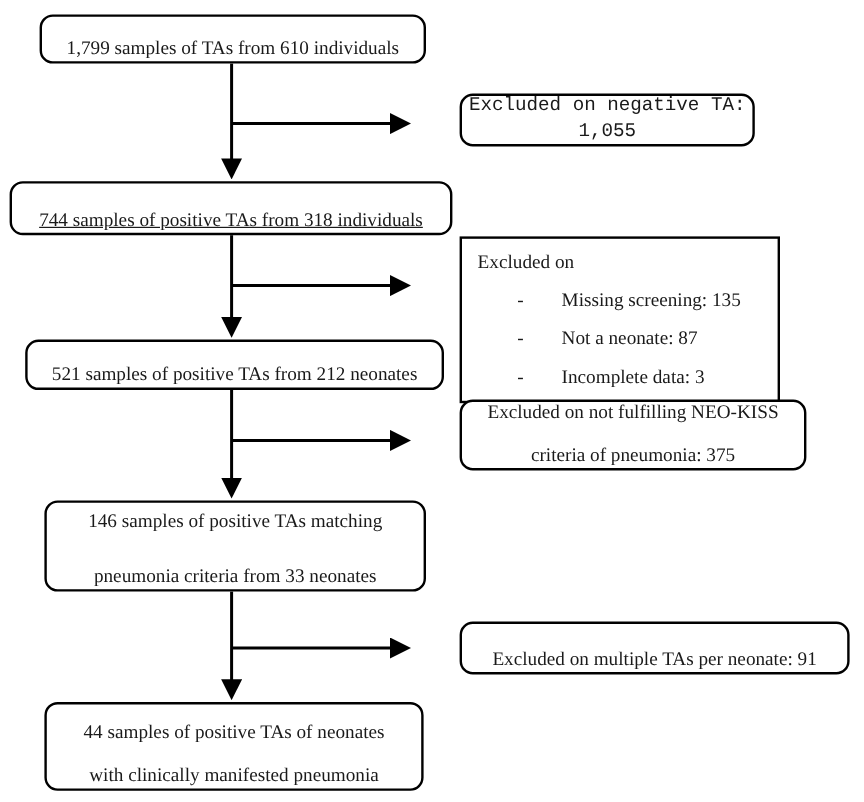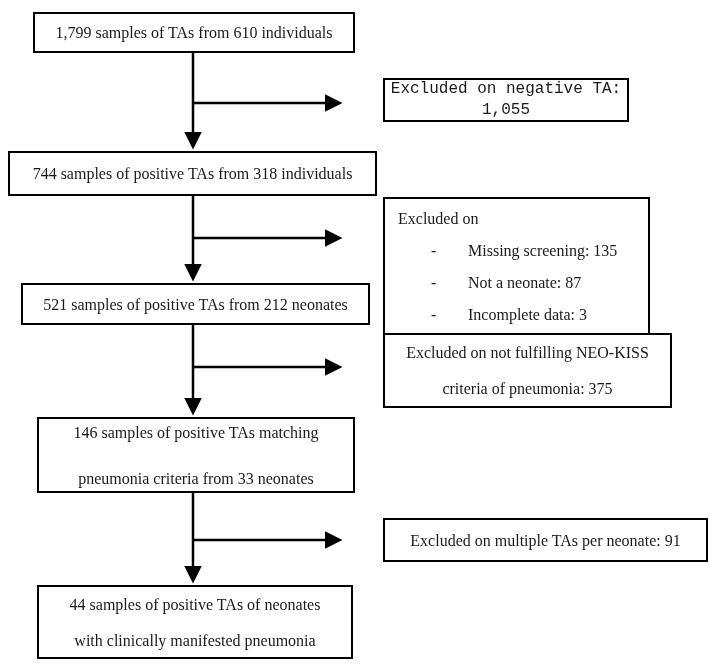--- a/index.html
+++ b/index.html
@@ -28,23 +28,24 @@
     box-sizing: border-box;
     border: 2px solid #000000;
     background: #ffffff;
     font-size: 16px;
     line-height: 21px;
   }
   .box.center {
     display: flex;
     flex-direction: column;
     align-items: center;
-    justify-content: center;
+    justify-content: flex-end;
     text-align: center;
     row-gap: 15px;
+    border-radius: 11px;
   }
   .excl-list {
     padding: 9px 6px 6px 13px;
     margin-top: 30px;
   }
   .excl-item {
     display: flex;
     margin-top: 11px;
     margin-left: 33px;
   }
@@ -71,21 +72,21 @@
     <line x1="193" y1="325" x2="193" y2="412" stroke-width="2.5" marker-end="url(#arrow)" stroke="#000000"></line>
     <line x1="193" y1="367" x2="339" y2="367" stroke-width="2.5" marker-end="url(#arrow)" stroke="#000000"></line>
     <line x1="193" y1="493" x2="193" y2="580" stroke-width="2.5" marker-end="url(#arrow)" stroke="#000000"></line>
     <line x1="193" y1="540" x2="339" y2="540" stroke-width="2.5" marker-end="url(#arrow)" stroke="#000000"></line>
   </svg>
 
   <div class="box center" style="left:33px; top:12px; width:322px; height:41px;">
     <div>1,799 samples of TAs from 610 individuals</div>
   </div>
 
-  <div class="box center" style="left:8px; top:151px; width:369px; height:45px;">
+  <div class="box center" style="left:8px; top:151px; width:369px; height:45px;text-decoration:underline;">
     <div>744 samples of positive TAs from 318 individuals</div>
   </div>
 
   <div class="box center" style="left:21px; top:283px; width:349px; height:42px;">
     <div>521 samples of positive TAs from 212 neonates</div>
   </div>
 
   <div class="box center" style="left:37px; top:417px; width:318px; height:76px;gap:25px;">
     <div>146 samples of positive TAs matching</div>
     <div>pneumonia criteria from 33 neonates</div>
@@ -109,21 +110,21 @@
     <div class="excl-item">
       <span class="excl-bullet">-</span>
       <span>Not a neonate: 87</span>
     </div>
     <div class="excl-item">
       <span class="excl-bullet">-</span>
       <span>Incomplete data: 3</span>
     </div>
   </div>
 
-  <div class="box center" style="left:383px; top:333px; width:289px; height:75px;">
+  <div class="box center" style="left:383px; top:333px; width:289px; height:59px;">
     <div>Excluded on not fulfilling NEO-KISS</div>
     <div>criteria of pneumonia: 375</div>
   </div>
 
   <div class="box center" style="left:383px; top:518px; width:325px; height:44px;">
     <div>Excluded on multiple TAs per neonate: 91</div>
   </div>
 
 </div>
 

